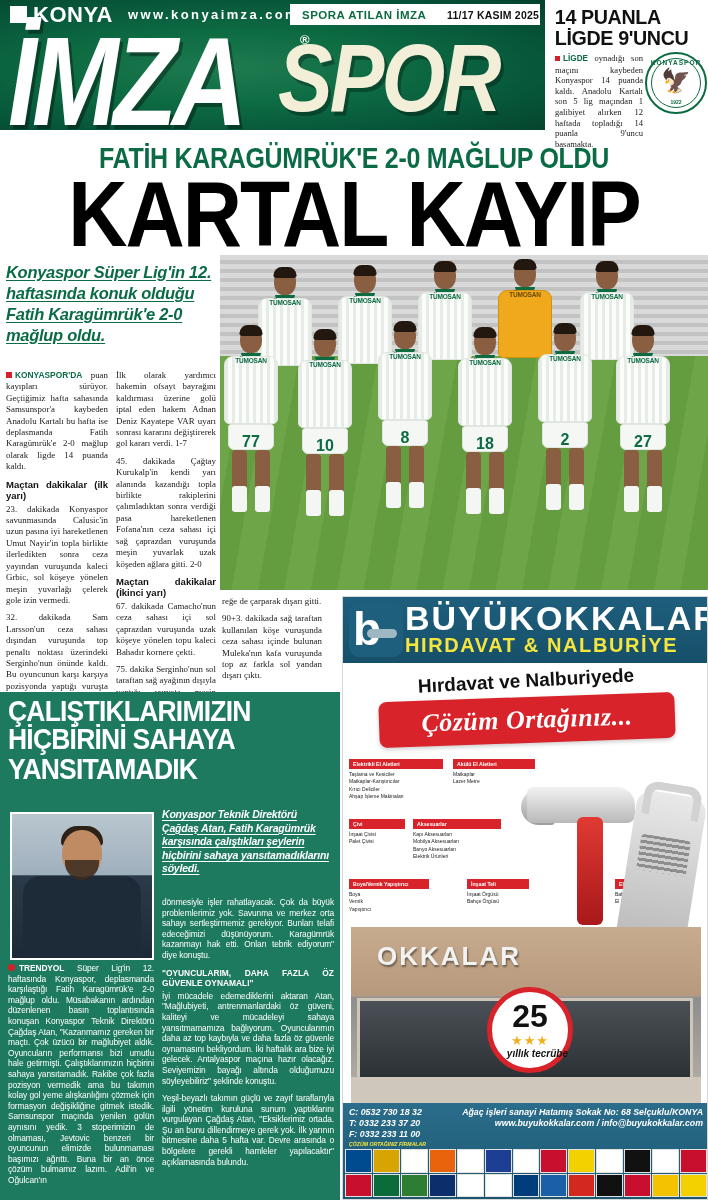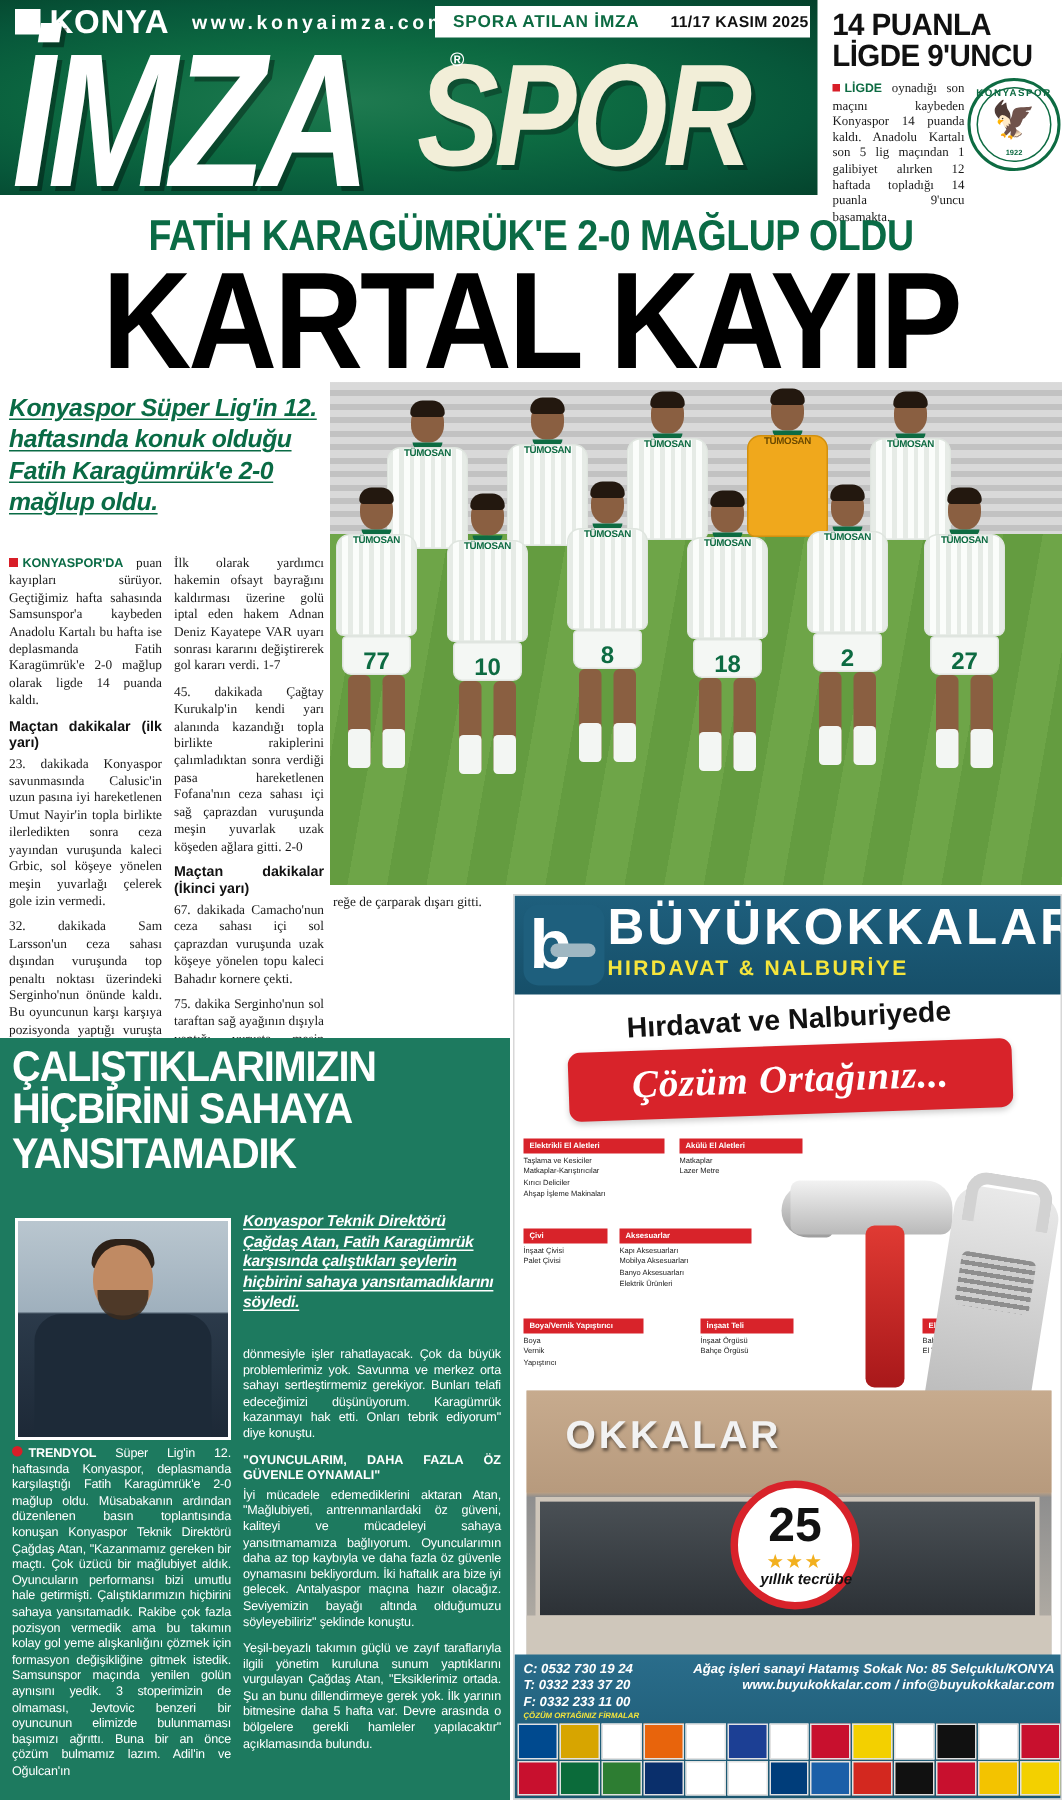--- a/index.html
+++ b/index.html
@@ -205,21 +205,21 @@
     border-radius:10px; background:#1e5f7d;
   }
   .ad-logo-mark .b {
     position:absolute; left:4px; top:2px; color:#fff; font-size:46px; font-weight:bold; line-height:48px; font-family:"Liberation Sans",sans-serif;
   }
   .ad-logo-mark .dot { position:absolute; left:18px; top:26px; width:30px; height:9px; border-radius:5px; background:#9fb7c2;}
   .ad-name {
     position:absolute; left:62px; top:6px; color:#fff; font-size:34px; font-weight:bold; letter-spacing:2px; line-height:30px;
   }
   .ad-sub {
-    position:absolute; left:62px; top:36px; color:#f5e53c; font-size:14px; font-weight:bold; letter-spacing:1.6px; line-height:24px;
+    position:absolute; left:62px; top:36px; color:#f5e53c; font-size:20px; font-weight:bold; letter-spacing:1.6px; line-height:24px;
   }
   .ad-tag {
     position:absolute; left:0; top:72px; width:366px; text-align:center;
     color:#111; font-size:19px; font-weight:bold; line-height:24px;
     transform: rotate(-3deg);
   }
   .ad-ribbon {
     position:absolute; left:36px; top:100px; width:296px; height:46px;
     background:#d8232a; border-radius:8px; transform: rotate(-2deg);
     box-shadow: 0 2px 4px rgba(0,0,0,.2);
@@ -499,20 +499,21 @@
   <div class="bodycol" id="col2">
     <p>İlk olarak yardımcı hakemin ofsayt bayrağını kaldırması üzerine golü iptal eden hakem Adnan Deniz Kayatepe VAR uyarı sonrası kararını değiştirerek gol kararı verdi. 1-7</p>
     <p>45. dakikada Çağtay Kurukalp'in kendi yarı alanında kazandığı topla birlikte rakiplerini çalımladıktan sonra verdiği pasa hareketlenen Fofana'nın ceza sahası içi sağ çaprazdan vuruşunda meşin yuvarlak uzak köşeden ağlara gitti. 2-0</p>
     <div class="subh">Maçtan dakikalar (İkinci yarı)</div>
     <p>67. dakikada Camacho'nun ceza sahası içi sol çaprazdan vuruşunda uzak köşeye yönelen topu kaleci Bahadır kornere çekti.</p>
     <p>75. dakika Serginho'nun sol taraftan sağ ayağının dışıyla yaptığı vuruşta meşin yuvarlak, üst di-</p>
   </div>
 
   <div class="bodycol" id="col3">
     <p>reğe de çarparak dışarı gitti.</p>
+    <p>90+3. dakikada sağ taraftan kullanılan köşe vuruşunda ceza sahası içinde bulunan Muleka'nın kafa vuruşunda top az farkla sol yandan dışarı çıktı.</p>
   </div>
 
   <div class="greenblock">
     <div class="gb-head">ÇALIŞTIKLARIMIZIN</div>
     <div class="gb-head" style="top:32px">HİÇBİRİNİ SAHAYA</div>
     <div class="gb-head" style="top:62px">YANSITAMADIK</div>
   </div>
 
   <div class="coachphoto">
     <div class="cp-torso"></div>
@@ -625,26 +626,26 @@
     </div>
 
     <div class="badge25">
       <div class="n">25</div>
       <div class="stars">★★★</div>
       <div class="t">yıllık tecrübe</div>
     </div>
 
     <div class="ad-contact">
       <div class="ac-left">
-        <div>C: 0532 730 19 24</div>
+        <div>C: 0532 730 18 32</div>
         <div>T: 0332 233 37 20</div>
         <div>F: 0332 233 11 00</div>
       </div>
       <div class="ac-right">
-        <div>Ağaç işleri sanayi Hatamış Sokak No: 85 Selçuklu/KONYA</div>
+        <div>Ağaç işleri sanayi Hatamış Sokak No: 68 Selçuklu/KONYA</div>
         <div>www.buyukokkalar.com / info@buyukokkalar.com</div>
       </div>
       <div class="ac-note">ÇÖZÜM ORTAĞINIZ FİRMALAR</div>
       <div class="brandgrid">
         <div style="background:#004a8f"></div>
         <div style="background:#d7a500"></div>
         <div></div>
         <div style="background:#e8640c"></div>
         <div></div>
         <div style="background:#1c3f94"></div>

